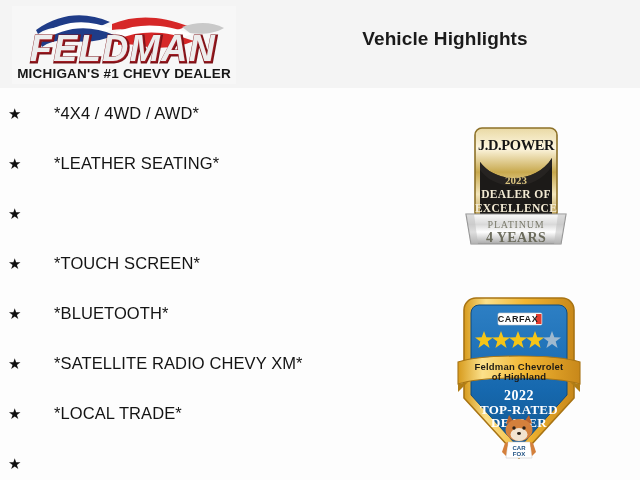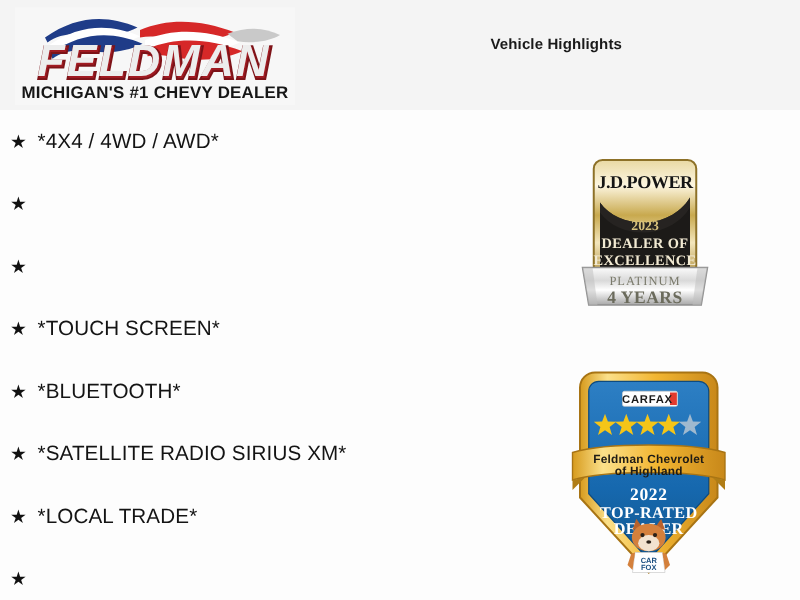--- a/index.html
+++ b/index.html
@@ -40,21 +40,21 @@
   }
 
   .logo-svg { display: block; }
 
   .page-title {
     position: absolute;
     left: 300px;
     top: 28px;
     width: 290px;
     text-align: center;
-    font-size: 12px;
+    font-size: 19px;
     font-weight: bold;
     color: #1a1a1a;
     letter-spacing: 0.1px;
   }
 
   
   .highlights {
     position: absolute;
     left: 0;
     top: 88px;
@@ -74,20 +74,21 @@
     line-height: 1;
     color: #111111;
     width: 22px;
     flex: 0 0 22px;
   }
   .highlight-label {
     font-size: 16.5px;
     color: #141414;
     letter-spacing: 0.1px;
     white-space: nowrap;
+    margin-left: 24px;
   }
 
   
   .badge-col {
     position: absolute;
     left: 438px;
     top: 110px;
     width: 170px;
     height: 360px;
   }
@@ -135,35 +136,36 @@
     <div class="page-title">Vehicle Highlights</div>
   </div>
 
   <ul class="highlights">
     <li class="highlight-item">
       <span class="bullet-star">★</span>
       <span class="highlight-label">*4X4 / 4WD / AWD*</span>
     </li>
     <li class="highlight-item">
       <span class="bullet-star">★</span>
+      <span class="highlight-label">*LEATHER SEATING*</span>
     </li>
     <li class="highlight-item">
       <span class="bullet-star">★</span>
     </li>
     <li class="highlight-item">
       <span class="bullet-star">★</span>
       <span class="highlight-label">*TOUCH SCREEN*</span>
     </li>
     <li class="highlight-item">
       <span class="bullet-star">★</span>
       <span class="highlight-label">*BLUETOOTH*</span>
     </li>
     <li class="highlight-item">
       <span class="bullet-star">★</span>
-      <span class="highlight-label">*SATELLITE RADIO SIRIUS XM*</span>
+      <span class="highlight-label">*SATELLITE RADIO CHEVY XM*</span>
     </li>
     <li class="highlight-item">
       <span class="bullet-star">★</span>
       <span class="highlight-label">*LOCAL TRADE*</span>
     </li>
     <li class="highlight-item">
       <span class="bullet-star">★</span>
     </li>
   </ul>
 

